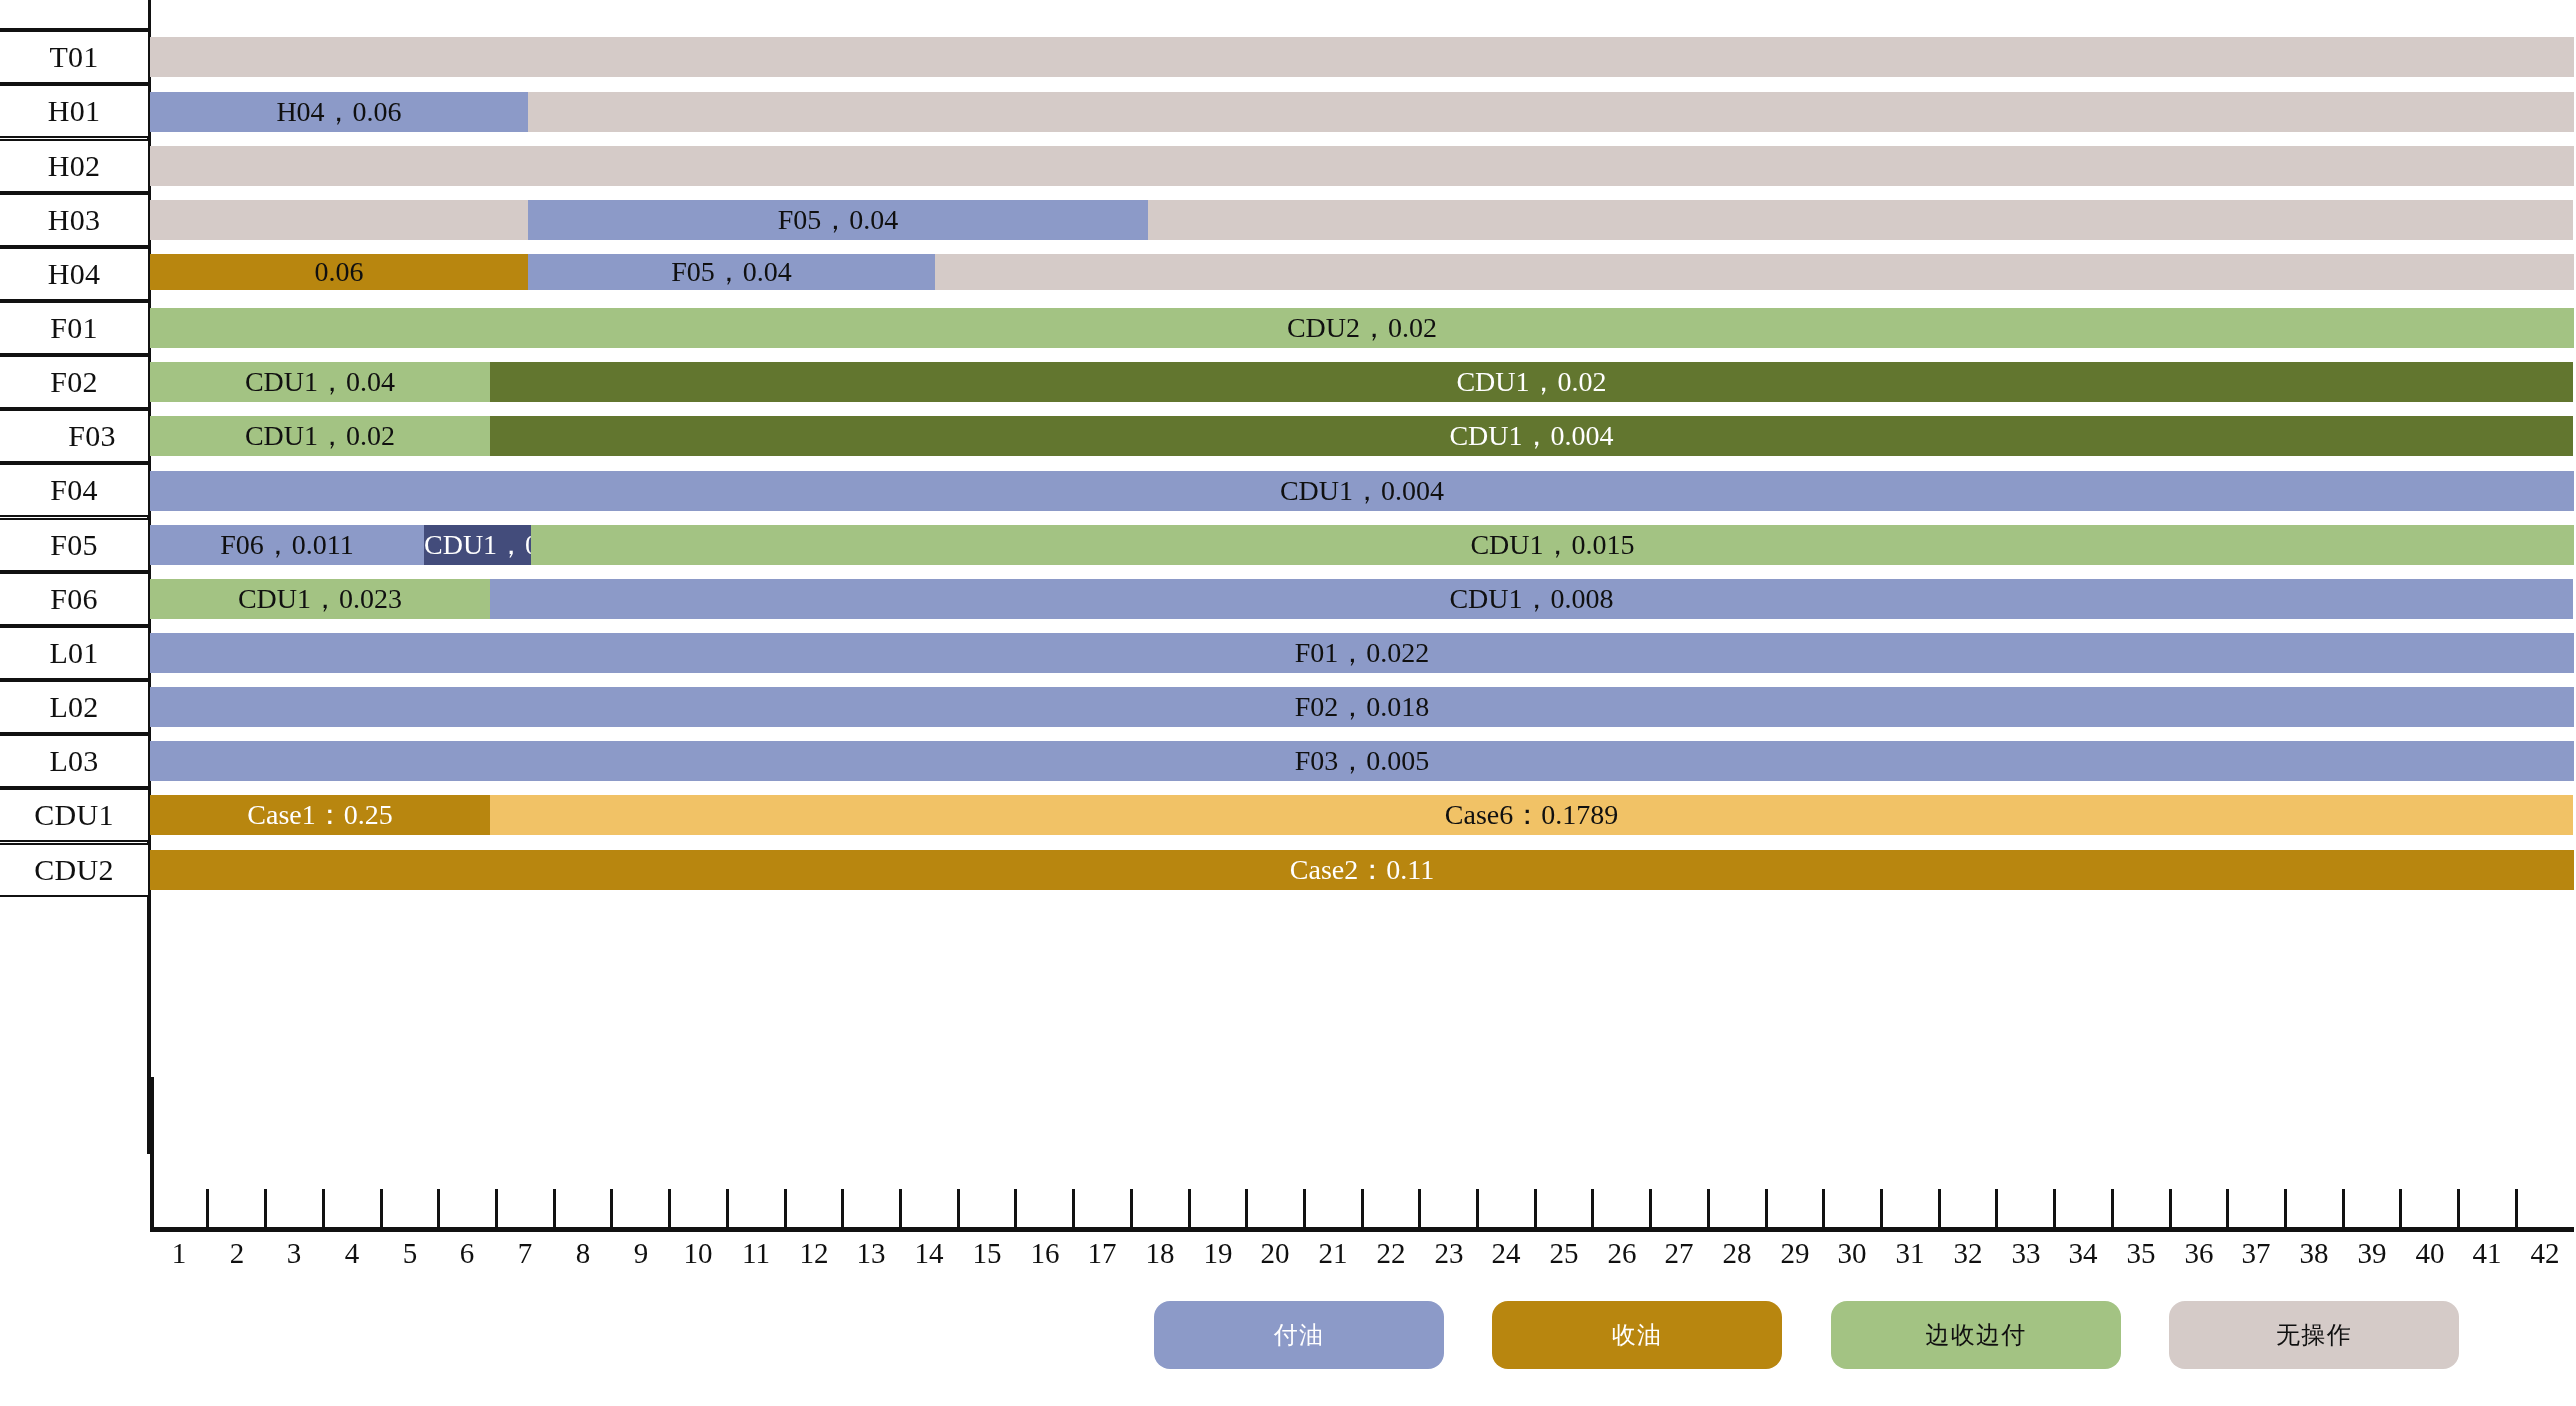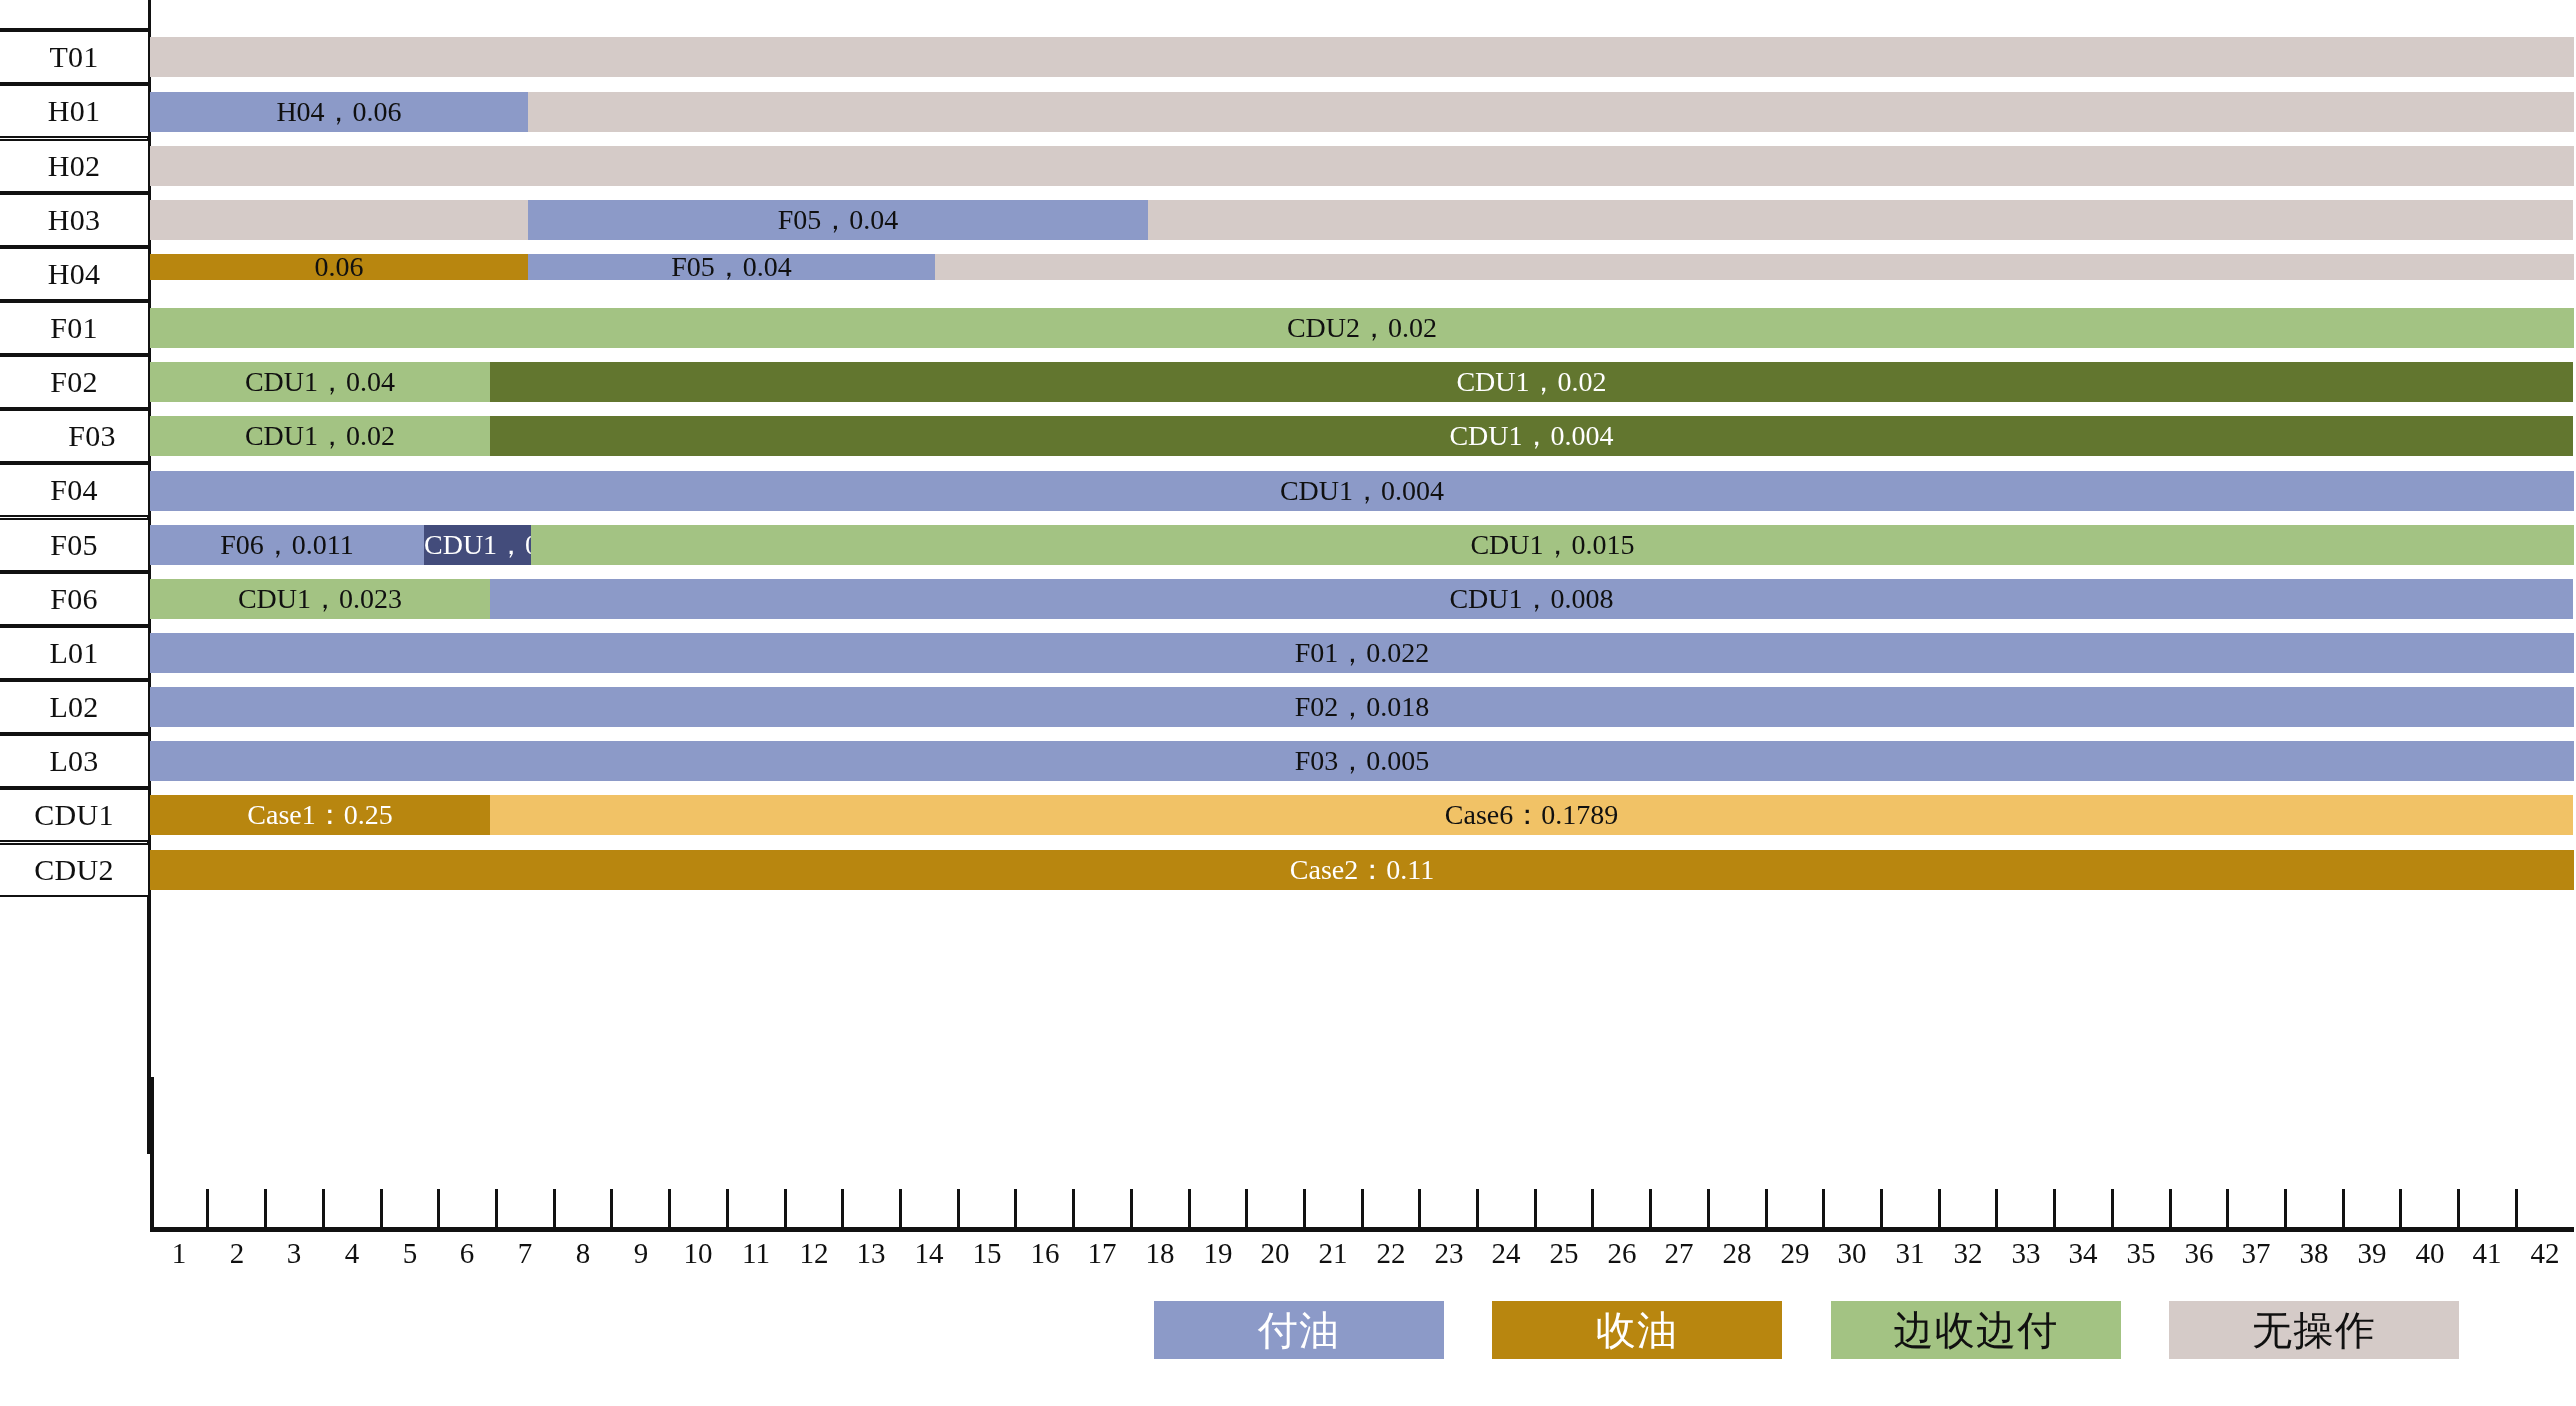--- a/index.html
+++ b/index.html
@@ -136,27 +136,28 @@
   #legend {
     position: absolute;
     left: 0;
     top: 1301px;
     width: 2576px;
     height: 106px;
   }
   .legend-item {
     position: absolute;
     top: 0;
-    height: 58px;
+    height: 68px;
     display: flex;
     align-items: center;
     justify-content: center;
     font-family: "DejaVu Sans", "Liberation Sans", sans-serif;
-    font-size: 40px;
+    font-size: 24px;
     letter-spacing: 1.3px;
+    border-radius: 16px;
   }
 </style>
 </head>
 <body>
 
 <div id="gantt">
 
   <div class="label-col">
     <div class="axis-vline" style="height:1154px;"></div>
     <div id="label-cells">
@@ -194,21 +195,21 @@
         <div class="row" style="top: 146px; height: 40px;">
           <div class="seg" style="left: 0px; width: 2424px; background: rgb(213, 203, 200);"></div>
         </div>
         <div class="row" style="top: 200px; height: 40px;">
           <div class="seg" style="left: 0px; width: 378px; background: rgb(213, 203, 200);"></div>
           <div class="seg" style="left: 378px; width: 620px; background: rgb(140, 154, 200);">
             <div class="seg-label dark">F05，0.04</div>
           </div>
           <div class="seg" style="left: 998px; width: 1425px; background: rgb(213, 203, 200);"></div>
         </div>
-        <div class="row" style="top: 254px; height: 26px;">
+        <div class="row" style="top: 254px; height: 36px;">
           <div class="seg" style="left: 0px; width: 378px; background: rgb(184, 134, 15);">
             <div class="seg-label dark">0.06</div>
           </div>
           <div class="seg" style="left: 378px; width: 407px; background: rgb(140, 154, 200);">
             <div class="seg-label dark">F05，0.04</div>
           </div>
           <div class="seg" style="left: 785px; width: 1639px; background: rgb(213, 203, 200);"></div>
         </div>
         <div class="row" style="top: 308px; height: 40px;">
           <div class="seg" style="left: 0px; width: 2424px; background: rgb(163, 195, 131);">

